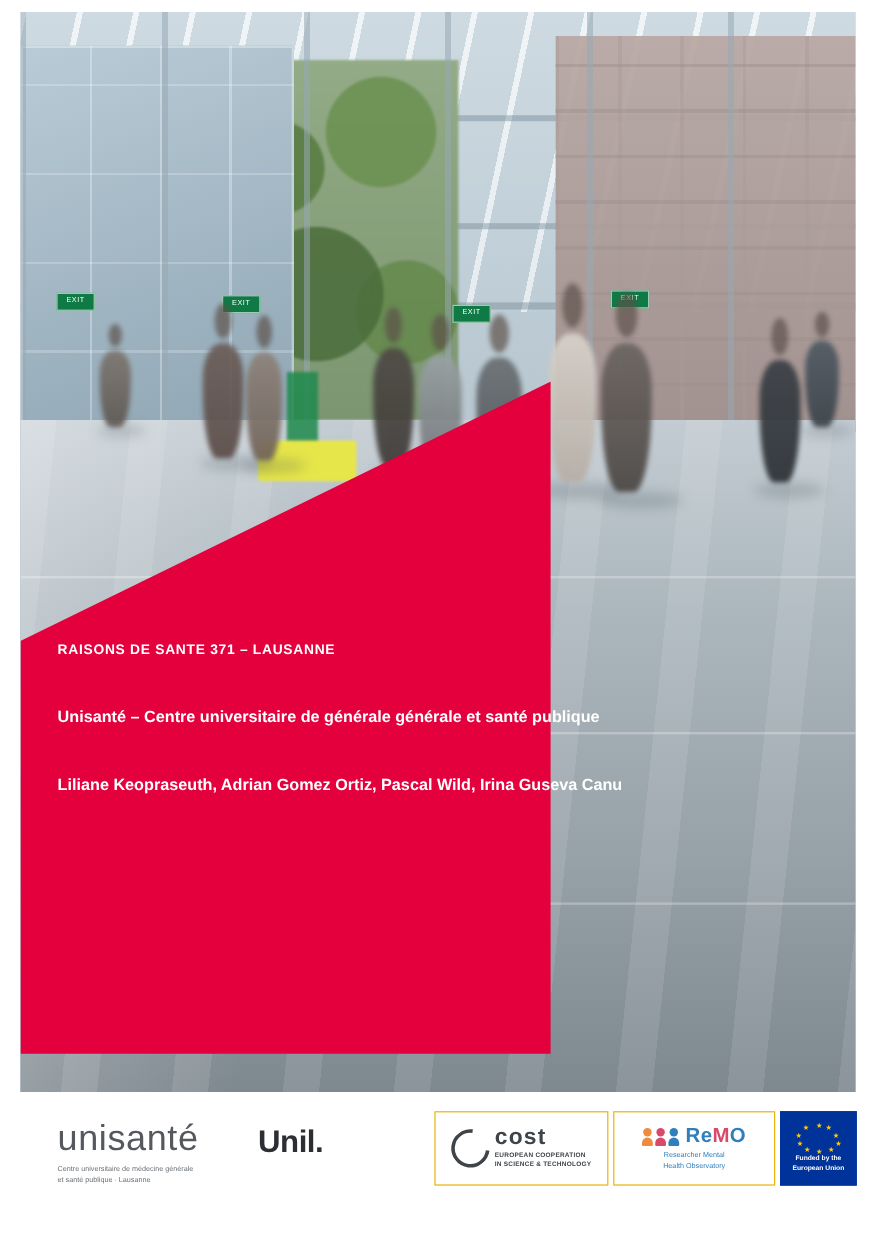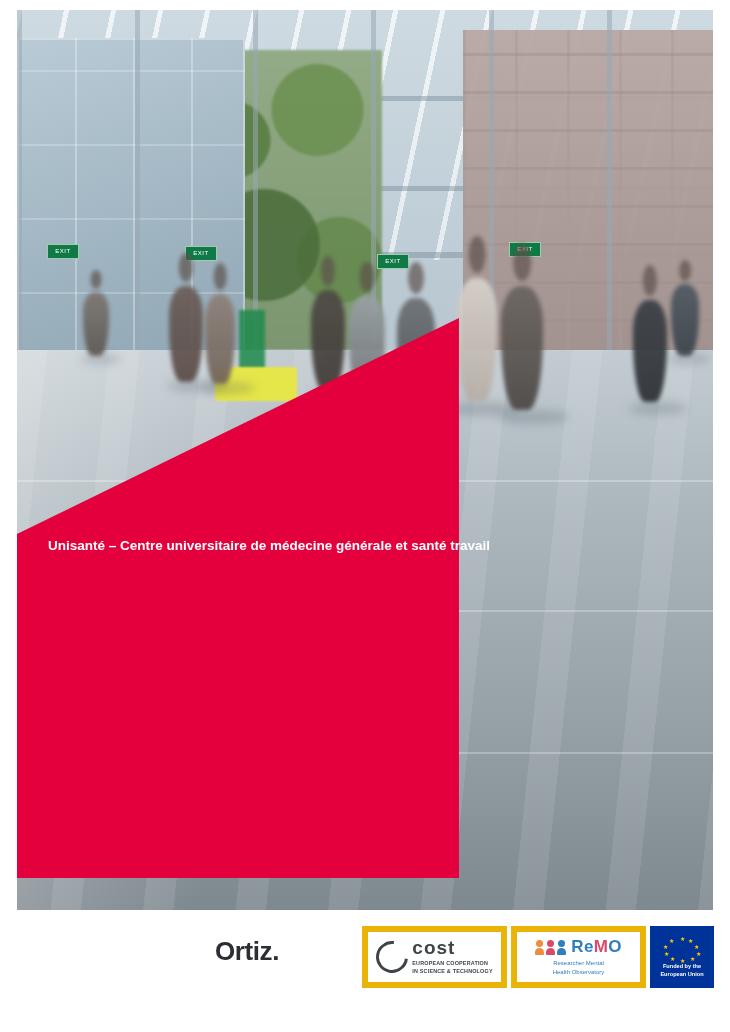--- a/index.html
+++ b/index.html
@@ -250,21 +250,21 @@
     font-weight: bold;
     color: #2b2e33;
     letter-spacing: -0.4px;
   }
 
   .logo-box {
     position: absolute;
     top: 0;
     height: 62px;
     background: #ffffff;
-    border: 6px solid #eab308;
+    border: 1px solid #eab308;
     box-sizing: border-box;
     display: flex;
     align-items: center;
     justify-content: center;
   }
   .logo-cost { left: 345px; width: 145px; }
   .logo-remo { left: 494px; width: 135px; }
   .logo-eu   { left: 633px; width: 64px; background:#003399; border-color:#003399; }
 
   .cost-inner { display: flex; align-items: center; gap: 4px; padding: 0 6px; }
@@ -365,32 +365,41 @@
     <div class="shadow" style="left:650px;top:344px;width:44px;height:10px;"></div>
     <div class="person" style="left:654px;top:274px;width:28px;height:72px;background:linear-gradient(180deg,#505a63,#3b444b);"></div>
 
     <div class="shadow" style="left:64px;top:344px;width:40px;height:10px;"></div>
     <div class="person" style="left:66px;top:282px;width:26px;height:64px;background:linear-gradient(180deg,#7d7670,#5e5853);"></div>
   </div>
 
   <div class="red-banner"></div>
 
   <div class="banner-content">
+    <p class="kicker">RAISONS DE SANTE 371 – LAUSANNE</p>
 
     <p class="org-line">
-      <span>Unisanté – Centre universitaire de médecine générale et santé travail</span><br>
+      <span>Unisanté – Centre universitaire de générale générale et santé publique</span><br>
     </p>
 
 
+    <p class="authors">Liliane Keopraseuth, Adrian Gomez Ortiz, Pascal Wild, Irina Guseva Canu</p>
   </div>
 
   <div class="footer">
 
-
-    <div class="logo-unil">Ortiz.</div>
+    <div class="logo-unisante">
+      <div class="word">unisanté</div>
+      <div class="sub">
+        <div>Centre universitaire de médecine générale</div>
+        <div>et santé publique · Lausanne</div>
+      </div>
+    </div>
+
+    <div class="logo-unil">Unil.</div>
 
     <div class="logo-box logo-cost">
       <div class="cost-inner">
         <div class="cost-mark"></div>
         <div class="cost-text">
           <div class="cost-word">cost</div>
           <div class="cost-sub">
             <div>EUROPEAN COOPERATION</div>
             <div>IN SCIENCE &amp; TECHNOLOGY</div>
           </div>

